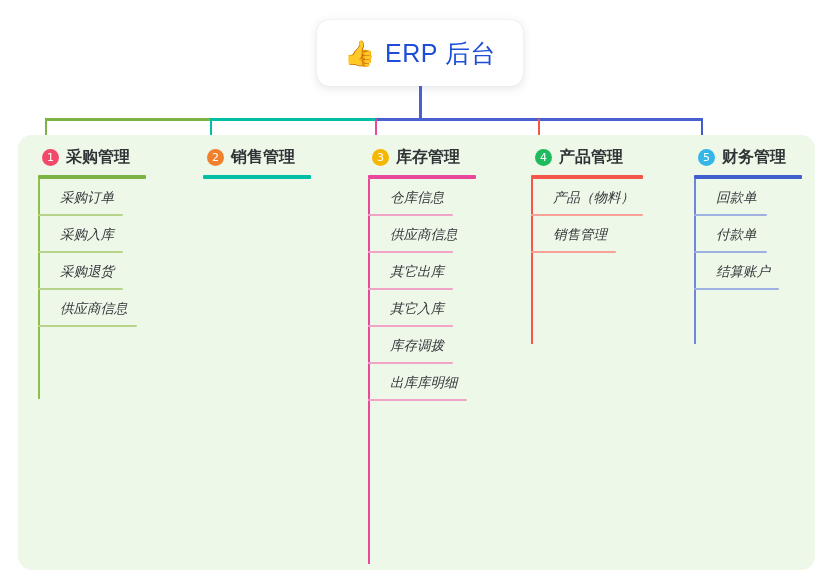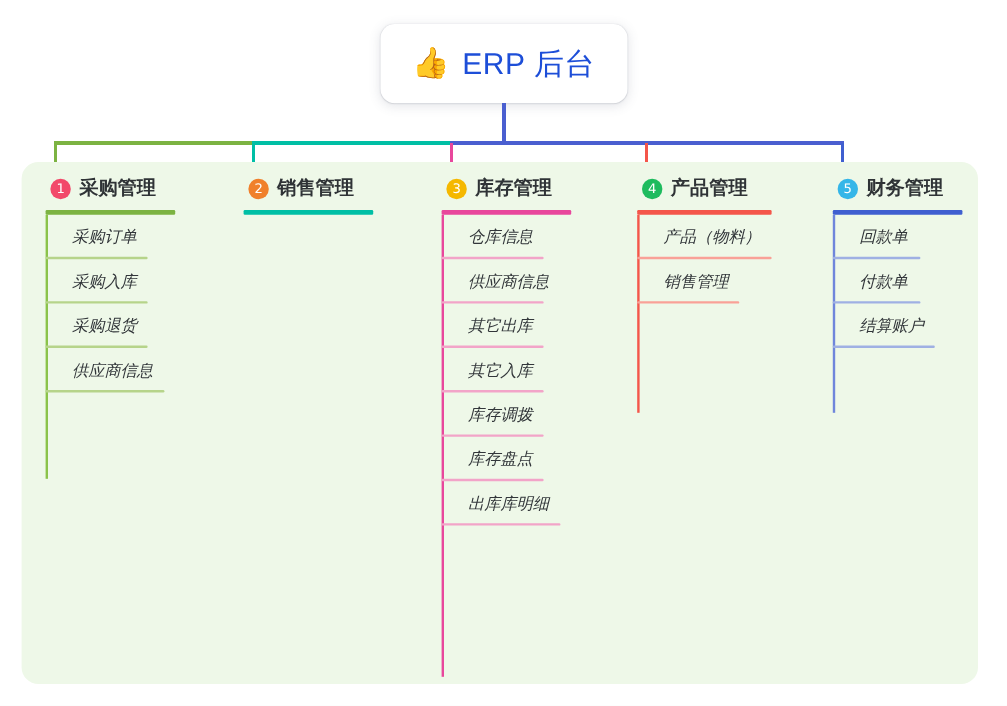--- a/index.html
+++ b/index.html
@@ -219,24 +219,20 @@
           </div>
           <div class="item">
             <span class="item-label">其它入库</span>
             <div class="item-rule" style="width: 85px; background: rgb(242, 164, 200);"></div>
           </div>
           <div class="item">
             <span class="item-label">库存调拨</span>
             <div class="item-rule" style="width: 85px; background: rgb(242, 164, 200);"></div>
           </div>
           <div class="item">
-            <span class="item-label">库存盘点</span>
-            <div class="item-rule" style="width: 85px; background: rgb(242, 164, 200);"></div>
-          </div>
-          <div class="item">
             <span class="item-label">出库库明细</span>
             <div class="item-rule" style="width: 99px; background: rgb(242, 164, 200);"></div>
           </div>
         </div>
       </div>
       <div class="column" style="left: 531px;">
         <div class="col-head">
           <span class="badge" style="background: rgb(30, 187, 94);">4</span>
           <span class="col-title">产品管理</span>
         </div>

